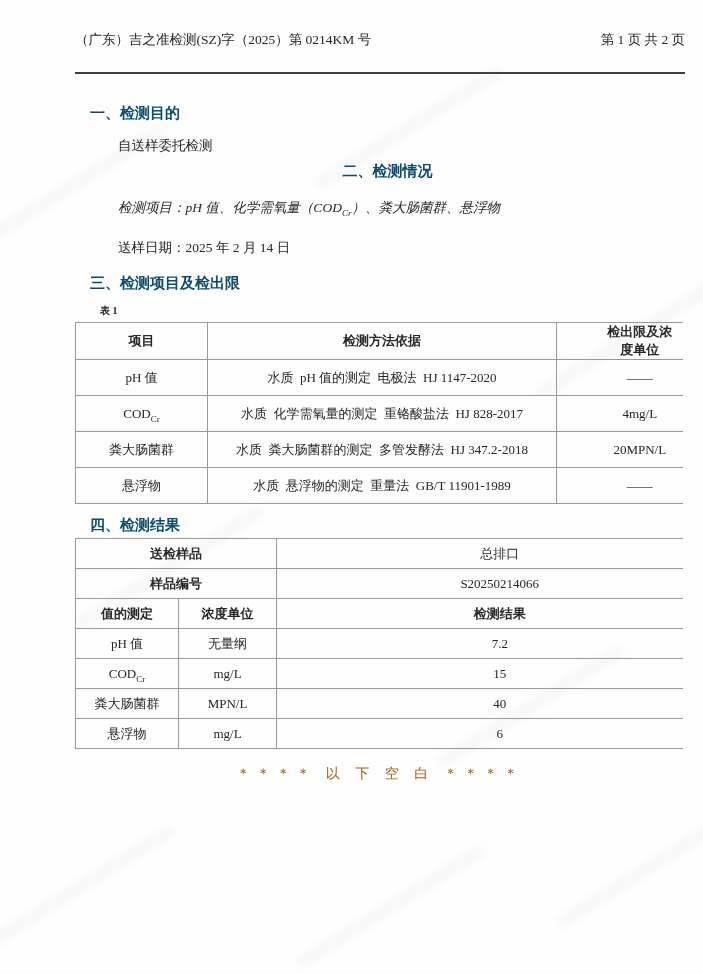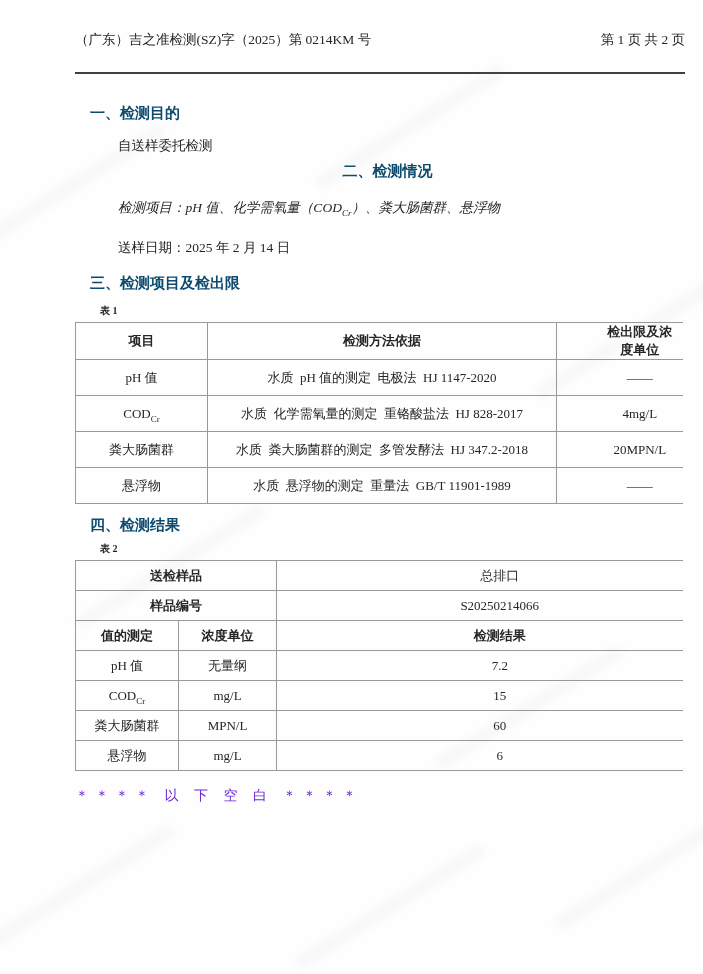--- a/index.html
+++ b/index.html
@@ -86,24 +86,24 @@
   td:last-child{border-right:none;padding-left:44px;}
   tr:last-child td{border-bottom:none;}
   .t1 td{height:36px;}
   .t2 td{height:30px;}
   .t1{width:607px;}
   .t2{width:607px;}
   td.hdr{font-weight:bold;}
   sub.sub{font-size:9px;line-height:0;}
   .blank-note{
     margin-top:16px;
-    text-align:left;
+    text-align:center;
     font-size:14px;
     letter-spacing:6px;
-    color:#6d28d9;
+    color:#a16207;
   }
 </style>
 </head>
 <body>
 
 <div class="page">
 
   <div class="wm w1"></div>
   <div class="wm w2"></div>
   <div class="wm w3"></div>
@@ -157,21 +157,20 @@
     </tr>
     <tr>
       <td><span>悬浮物</span><sub class="sub"></sub></td>
       <td>水质  悬浮物的测定  重量法  GB/T 11901-1989</td>
       <td>——</td>
     </tr>
   </tbody>
     </table>
 
   <div class="sec-title mt-h4">四、检测结果</div>
-  <div class="table-label mt-l2">表 2</div>
 
   <table class="t2">
     <colgroup>
         <col style="width:103px">
         <col style="width:98px">
         <col style="width:406px">
       </colgroup>
     <tbody>
         <tr>
       <td class="hdr" colspan="2">送检样品</td>
@@ -192,21 +191,21 @@
       <td>7.2</td>
     </tr>
     <tr>
       <td><span>COD</span><sub class="sub">Cr</sub></td>
       <td>mg/L</td>
       <td>15</td>
     </tr>
     <tr>
       <td><span>粪大肠菌群</span><sub class="sub"></sub></td>
       <td>MPN/L</td>
-      <td>60</td>
+      <td>40</td>
     </tr>
     <tr>
       <td><span>悬浮物</span><sub class="sub"></sub></td>
       <td>mg/L</td>
       <td>6</td>
     </tr>
   </tbody>
     </table>
 
   <div class="blank-note">＊＊＊＊ 以 下 空 白 ＊＊＊＊</div>

